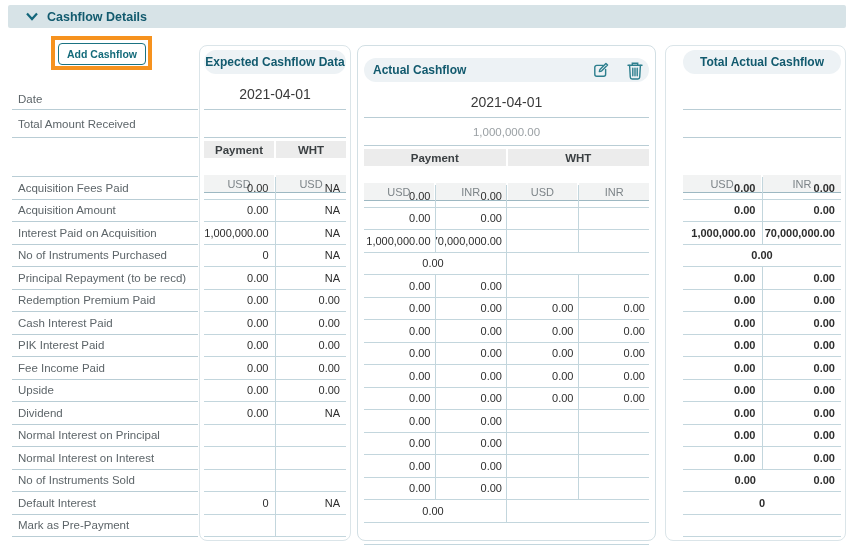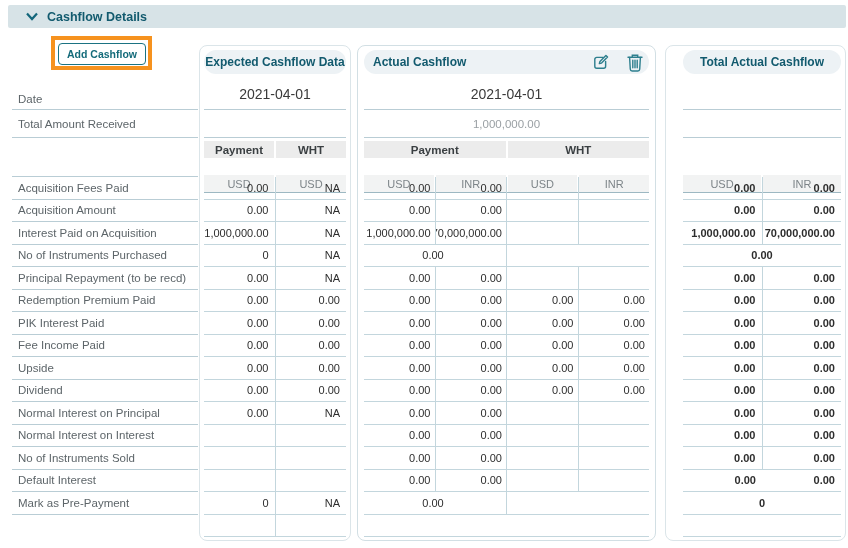--- a/index.html
+++ b/index.html
@@ -24,21 +24,21 @@
 
   
   .labels{position:absolute;left:12px;top:88px;width:186px;}
   .lrow{display:flex;align-items:center;border-bottom:1px solid var(--gridline);box-sizing:border-box;
     font-size:11.5px;color:var(--label);padding-left:6px;}
   .lrow.h22{height:22px}.lrow.h28{height:28px}.lrow.h39{height:39px}.lrow.h225{height:22.5px}
 
   
   .panel{position:absolute;top:45px;height:496px;background:#fff;border:1px solid #dbe5e9;border-radius:8px;box-sizing:border-box;padding:0 4px;}
   .panel.expected{left:199px;width:152px;}
-  .panel.actual{left:357px;width:299px;border-color:#d2dfe4;padding:0 6px;}
+  .panel.actual{left:357px;width:299px;border-color:#d2dfe4;padding:8px 6px;}
   .panel.total{left:665px;width:181px;padding-left:17px;}
   .pheader{margin-top:4px;height:24px;background:var(--phbg);border-radius:12px;display:flex;align-items:center;
     justify-content:center;font-size:12px;font-weight:bold;color:var(--title);}
   .panel.actual .pheader{justify-content:space-between;padding:0 6px 0 9px;}
   .hicons{display:flex;align-items:center;gap:17px;}
   .hicons svg{cursor:pointer;display:block;}
   .prow-date{height:36px;border-bottom:1px solid var(--gridline);display:flex;align-items:flex-end;
     justify-content:center;padding-bottom:7px;box-sizing:border-box;font-size:14px;color:#3a3a3a;}
   .prow-tar{height:28px;border-bottom:1px solid var(--gridline);display:flex;align-items:center;
     justify-content:center;font-size:11.5px;color:var(--gray);box-sizing:border-box;}
@@ -79,20 +79,21 @@
     <div class="lrow h22">Date</div>
     <div class="lrow h28">Total Amount Received</div>
     <div class="lrow h39"></div>
     <div id="labels-rows">
         <div class="lrow h225">Acquisition Fees Paid</div>
         <div class="lrow h225">Acquisition Amount</div>
         <div class="lrow h225">Interest Paid on Acquisition</div>
         <div class="lrow h225">No of Instruments Purchased</div>
         <div class="lrow h225">Principal Repayment (to be recd)</div>
         <div class="lrow h225">Redemption Premium Paid</div>
+        <div class="lrow h225">Cash Interest Paid</div>
         <div class="lrow h225">PIK Interest Paid</div>
         <div class="lrow h225">Fee Income Paid</div>
         <div class="lrow h225">Upside</div>
         <div class="lrow h225">Dividend</div>
         <div class="lrow h225">Normal Interest on Principal</div>
         <div class="lrow h225">Normal Interest on Interest</div>
         <div class="lrow h225">No of Instruments Sold</div>
         <div class="lrow h225">Default Interest</div>
         <div class="lrow h225">Mark as Pre-Payment</div>
       </div>

